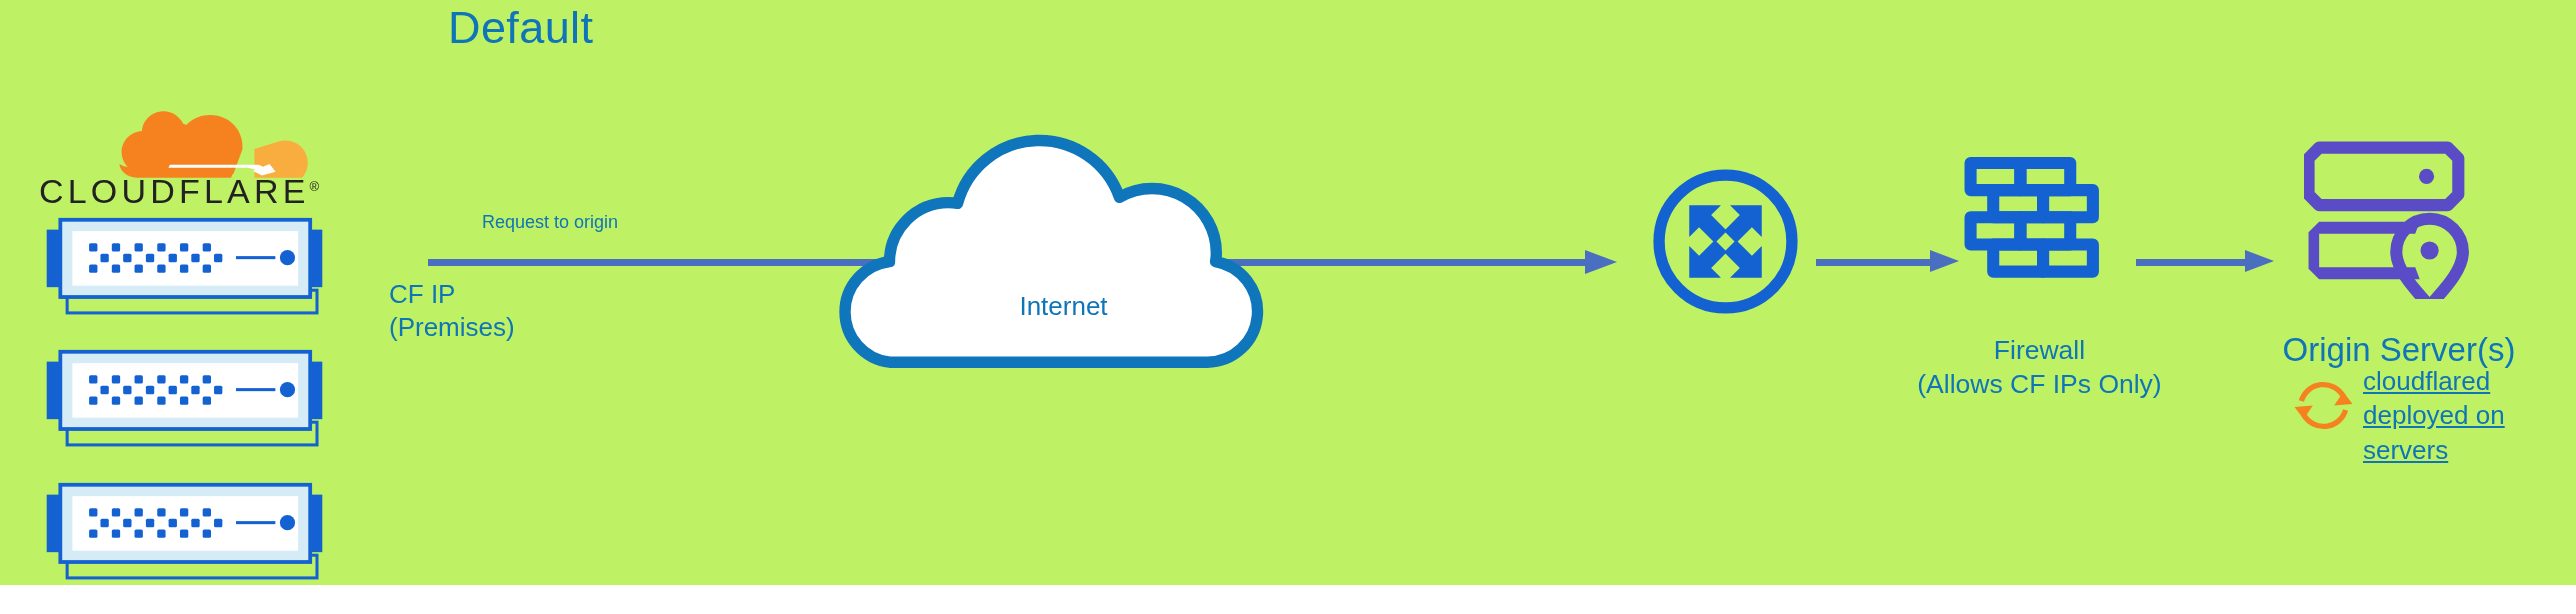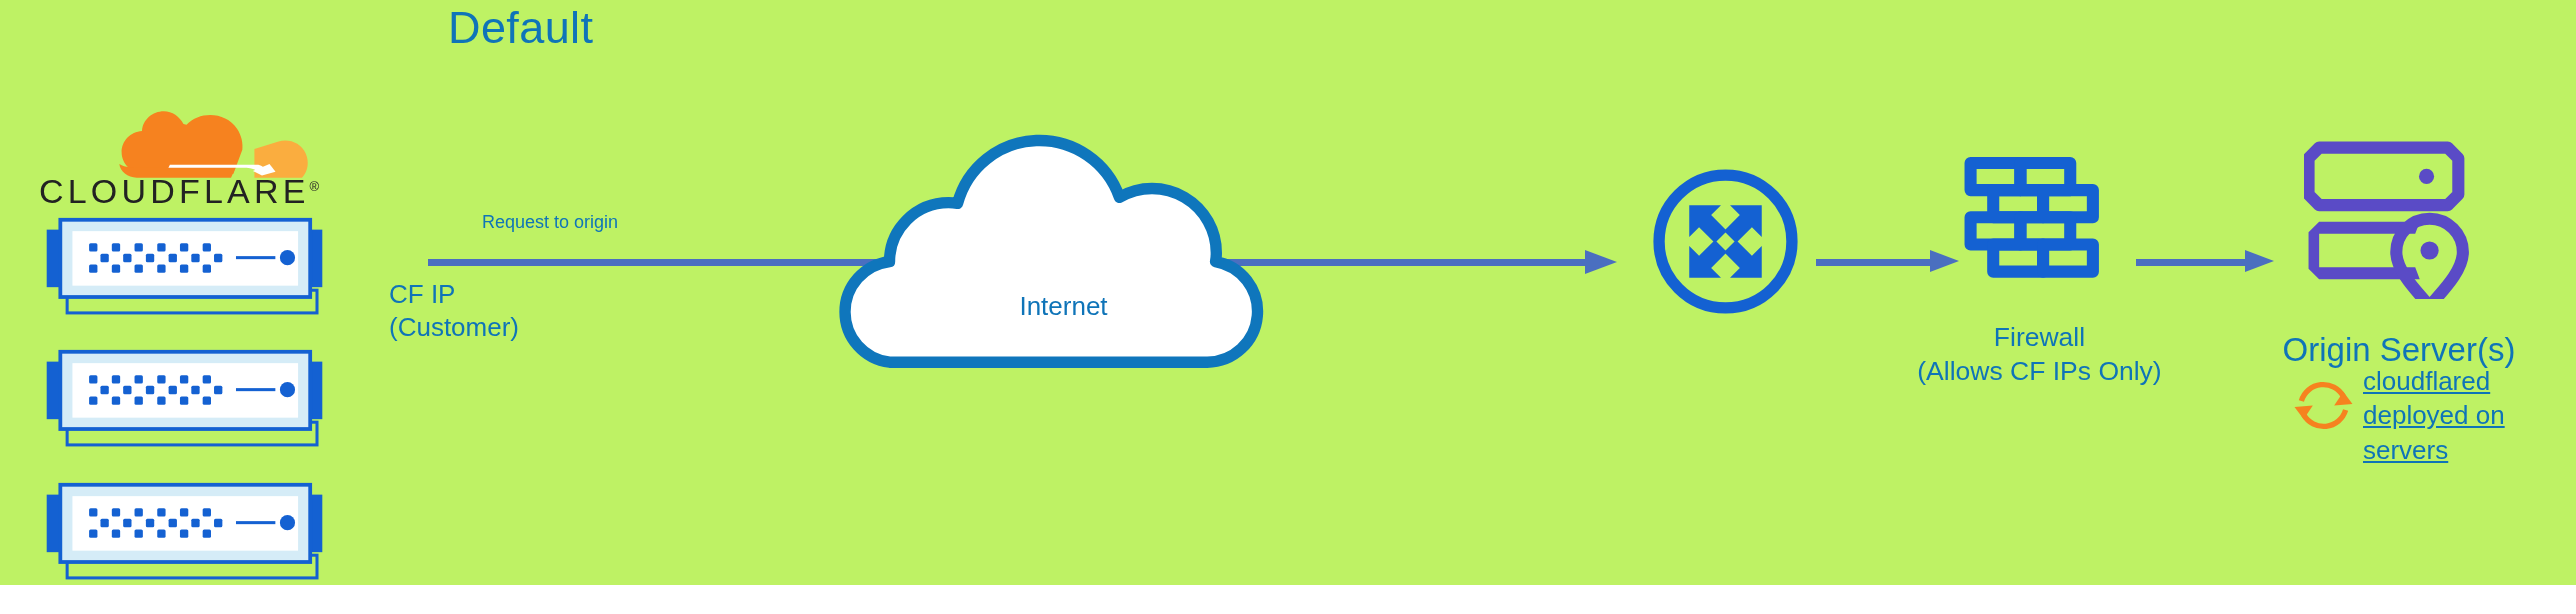--- a/index.html
+++ b/index.html
@@ -109,21 +109,21 @@
     left: 1930px; top: 250px;
     width: 0; height: 0;
     border-top: 11.4px solid transparent;
     border-bottom: 11.4px solid transparent;
     border-left: 29px solid #4a6fc0;
   }
 
   
   #firewall-icon { left: 1960px; top: 155px; width: 151px; height: 148px; }
   #firewall-label {
-    left: 1892px; top: 320px;
+    left: 1892px; top: 333px;
     width: 295px;
     text-align: center;
     font-size: 26.5px;
     color: #0f74b8;
     line-height: 1.3;
     white-space: pre-line;
   }
 
   
   #arrow3-line { left: 2136px; top: 259px; width: 112px; height: 6.8px; background: #4a6fc0; }
@@ -281,21 +281,21 @@
       </g>
       <rect x="268" y="53" width="52" height="4" fill="#1461d2"></rect>
       <circle cx="336" cy="55" r="10" fill="#1461d2"></circle>
     </svg>
   </div>
 
   <div class="abs" id="main-line"></div>
   <div class="abs" id="main-arrowhead"></div>
   <div class="abs" id="request-label">Request to origin</div>
   <div class="abs" id="cfip-label">CF IP
-(Customer)</div>
+(Premises)</div>
 
   <div class="abs" id="cloud">
     <svg width="469" height="265" viewBox="0 0 620 350" xmlns="http://www.w3.org/2000/svg">
       <path d="M80 195
                a78 78 0 0 1 78 -78
                q6 0 12 1
                a112 112 0 0 1 214 -8
                a85 85 0 0 1 128 75
                q0 5 -1 10
                a67 67 0 0 1 -11 133

